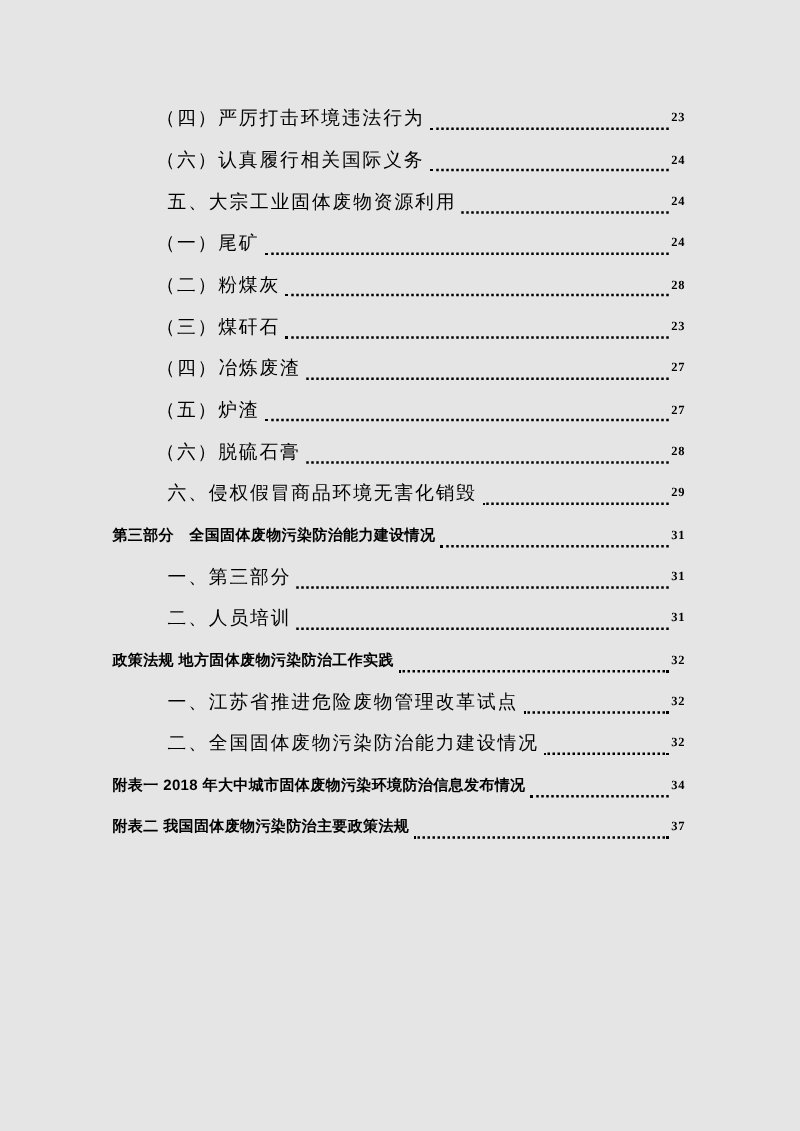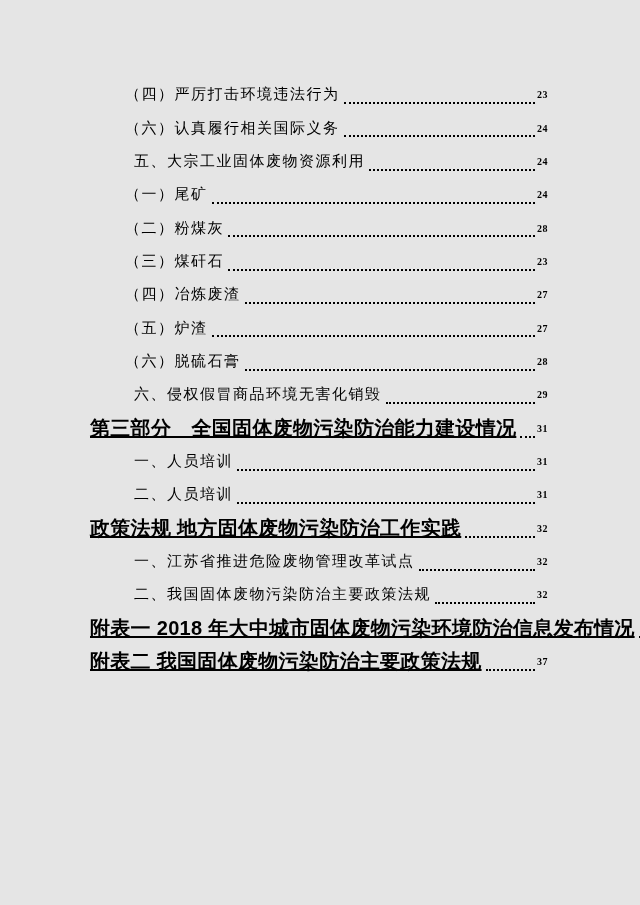--- a/index.html
+++ b/index.html
@@ -48,23 +48,22 @@
     flex: 0 0 auto;
     font-family: "Liberation Serif", serif;
     font-weight: 700;
     font-size: 10px;
     letter-spacing: 0.5px;
   }
   
   .row.level0 .title {
     font-family: "Liberation Sans", sans-serif;
     font-weight: 700;
-    font-size: 20px;
+    font-size: 12px;
     letter-spacing: 0.3px;
-    text-decoration: underline;
   }
   
   .row.level1 {
     padding-left: 24px;
   }
   .row.level1 .title {
     font-family: "Liberation Serif", serif;
     font-weight: 400;
     font-size: 15px;
     letter-spacing: 1.5px;
@@ -135,41 +134,41 @@
         <span class="title">六、侵权假冒商品环境无害化销毁</span>
         <span class="leader"></span>
         <span class="pagenum">29</span>
       </div>
       <div class="row level0">
         <span class="title">第三部分　全国固体废物污染防治能力建设情况</span>
         <span class="leader"></span>
         <span class="pagenum">31</span>
       </div>
       <div class="row level1">
-        <span class="title">一、人员培训</span>
+        <span class="title">一、第三部分</span>
         <span class="leader"></span>
         <span class="pagenum">31</span>
       </div>
       <div class="row level1">
         <span class="title">二、人员培训</span>
         <span class="leader"></span>
         <span class="pagenum">31</span>
       </div>
       <div class="row level0">
         <span class="title">政策法规 地方固体废物污染防治工作实践</span>
         <span class="leader"></span>
         <span class="pagenum">32</span>
       </div>
       <div class="row level1">
         <span class="title">一、江苏省推进危险废物管理改革试点</span>
         <span class="leader"></span>
         <span class="pagenum">32</span>
       </div>
       <div class="row level1">
-        <span class="title">二、我国固体废物污染防治主要政策法规</span>
+        <span class="title">二、全国固体废物污染防治能力建设情况</span>
         <span class="leader"></span>
         <span class="pagenum">32</span>
       </div>
       <div class="row level0">
         <span class="title">附表一 2018 年大中城市固体废物污染环境防治信息发布情况</span>
         <span class="leader"></span>
         <span class="pagenum">34</span>
       </div>
       <div class="row level0">
         <span class="title">附表二 我国固体废物污染防治主要政策法规</span>

